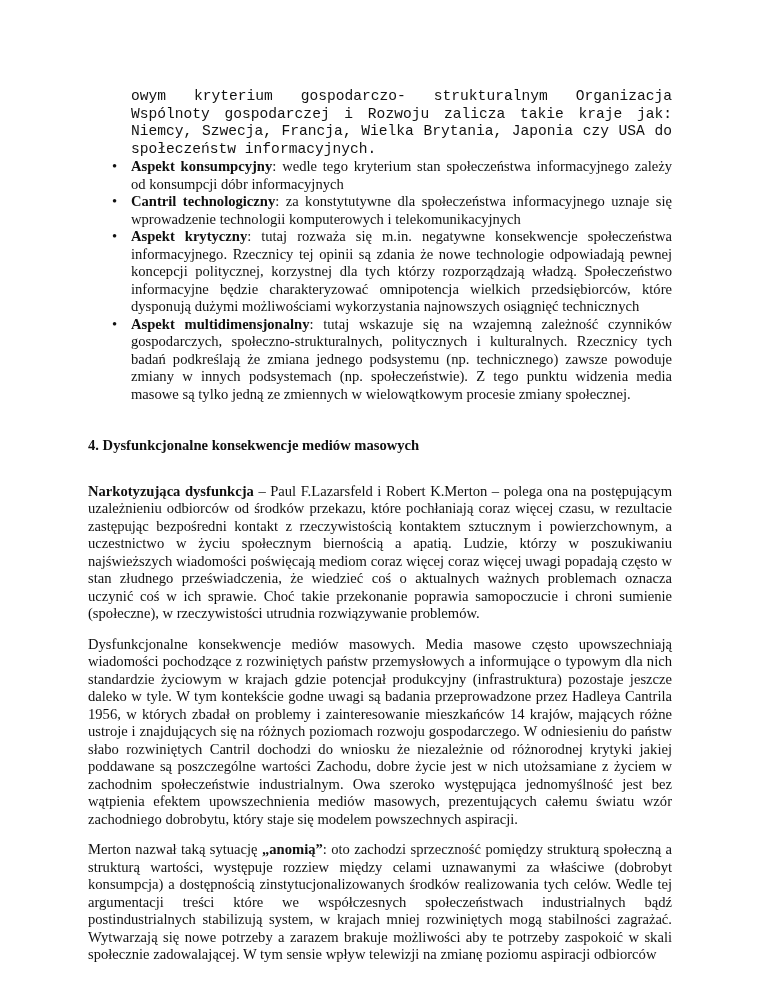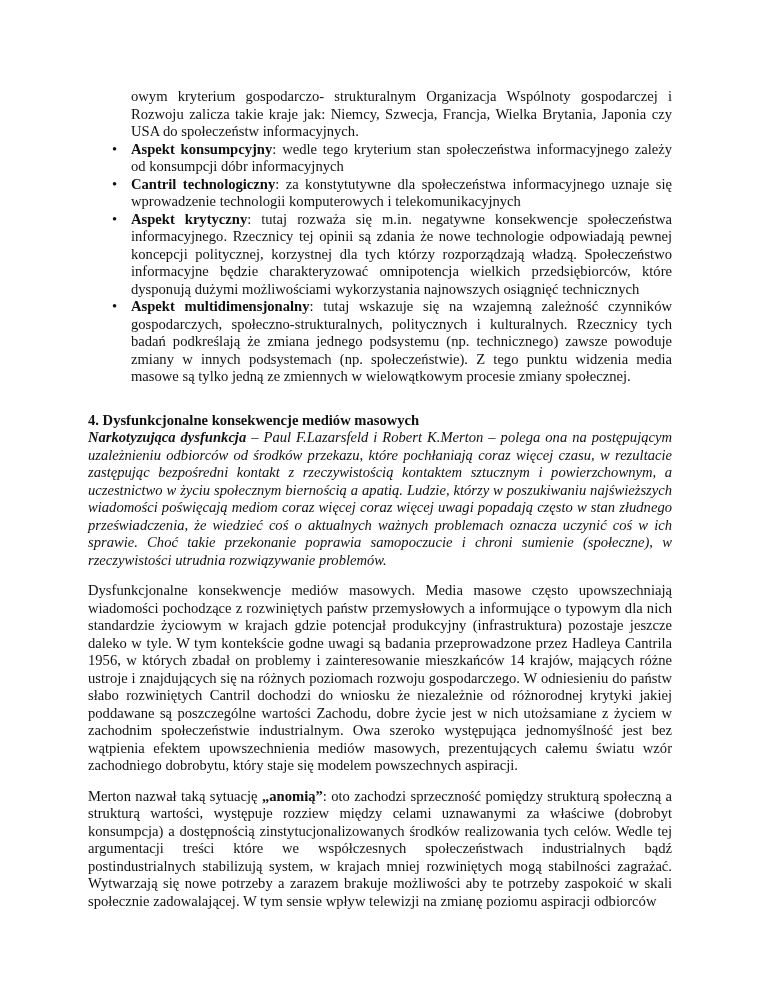--- a/index.html
+++ b/index.html
@@ -5,25 +5,25 @@
   html, body { margin:0; padding:0; background:#ffffff; }
   body { width:760px; height:984px; overflow:hidden; position:relative; }
   .page {
     position:absolute; left:88px; top:88px; width:584px;
     font-family: "Liberation Serif", serif; font-size:14.6px; line-height:17.5px;
     color:#111111;
   }
   p { margin:0; text-align:justify; }
   ul.bullets { list-style:none; margin:0; padding:0; }
   ul.bullets li { position:relative; padding-left:43px; text-align:justify; }
-  .cont { padding-left:43px; text-align:justify; }
+  .cont { padding-left:43px; text-align:justify;font-family:Liberation Mono, monospace; }
   .bullet { position:absolute; left:24px; top:0; }
   b { font-weight:bold; }
-  .heading { font-weight:bold; margin-top:26px; }
-  .para { margin-top:0;font-style:italic; }
+  .heading { font-weight:bold; margin-top:34px; }
+  .para { margin-top:28px; }
   .para2 { margin-top:13px; }
 </style>
 </head>
 <body>
 
 <div class="page">
   <p class="cont">owym kryterium gospodarczo- strukturalnym Organizacja Wspólnoty gospodarczej i Rozwoju zalicza takie kraje jak: Niemcy, Szwecja, Francja, Wielka Brytania, Japonia czy USA do społeczeństw informacyjnych.</p>
 
   <ul class="bullets">
     <li>

